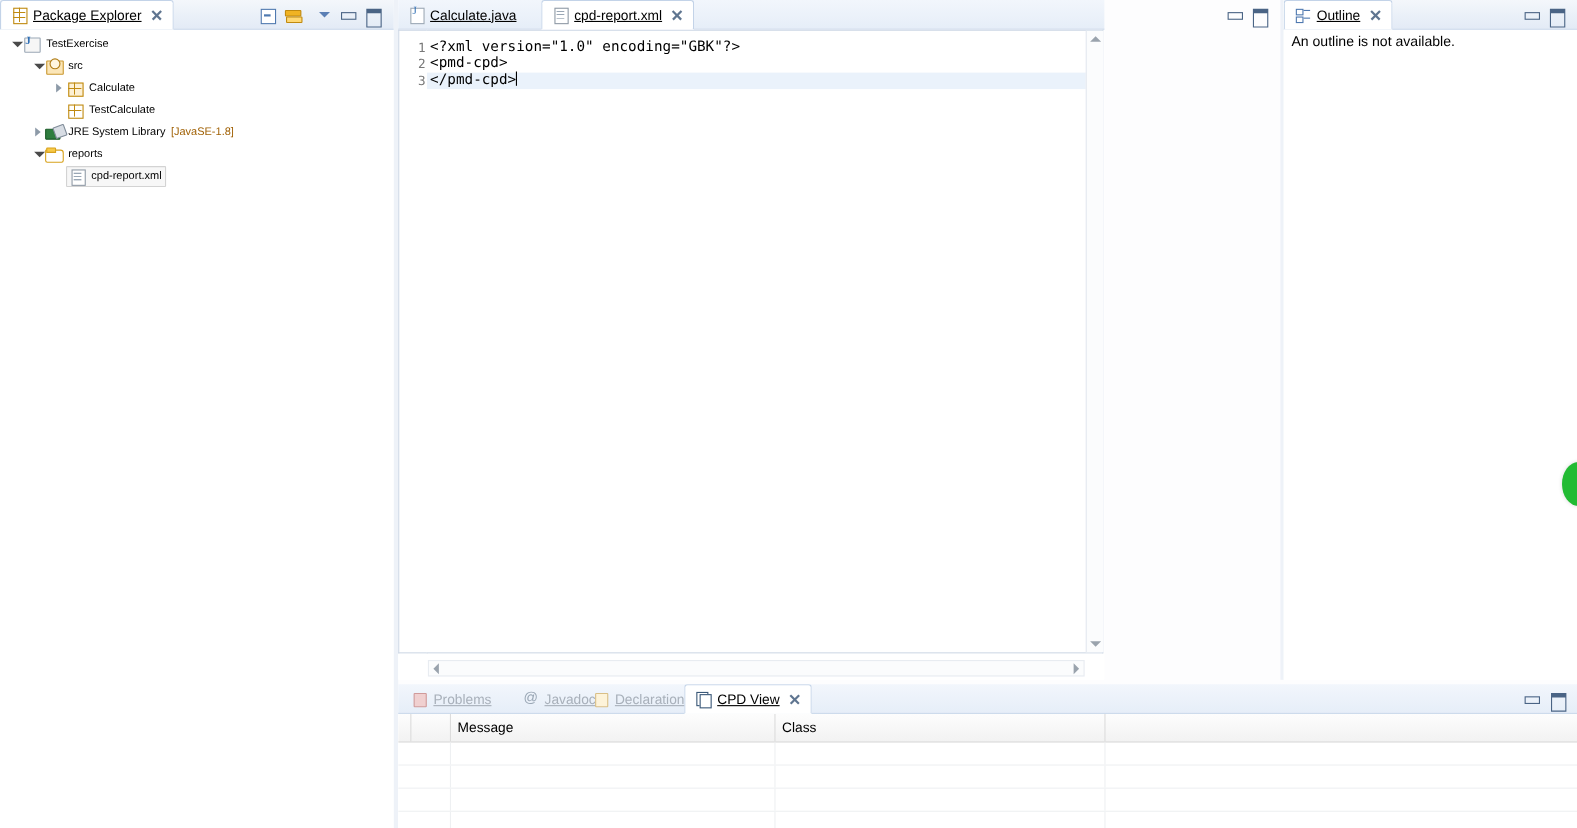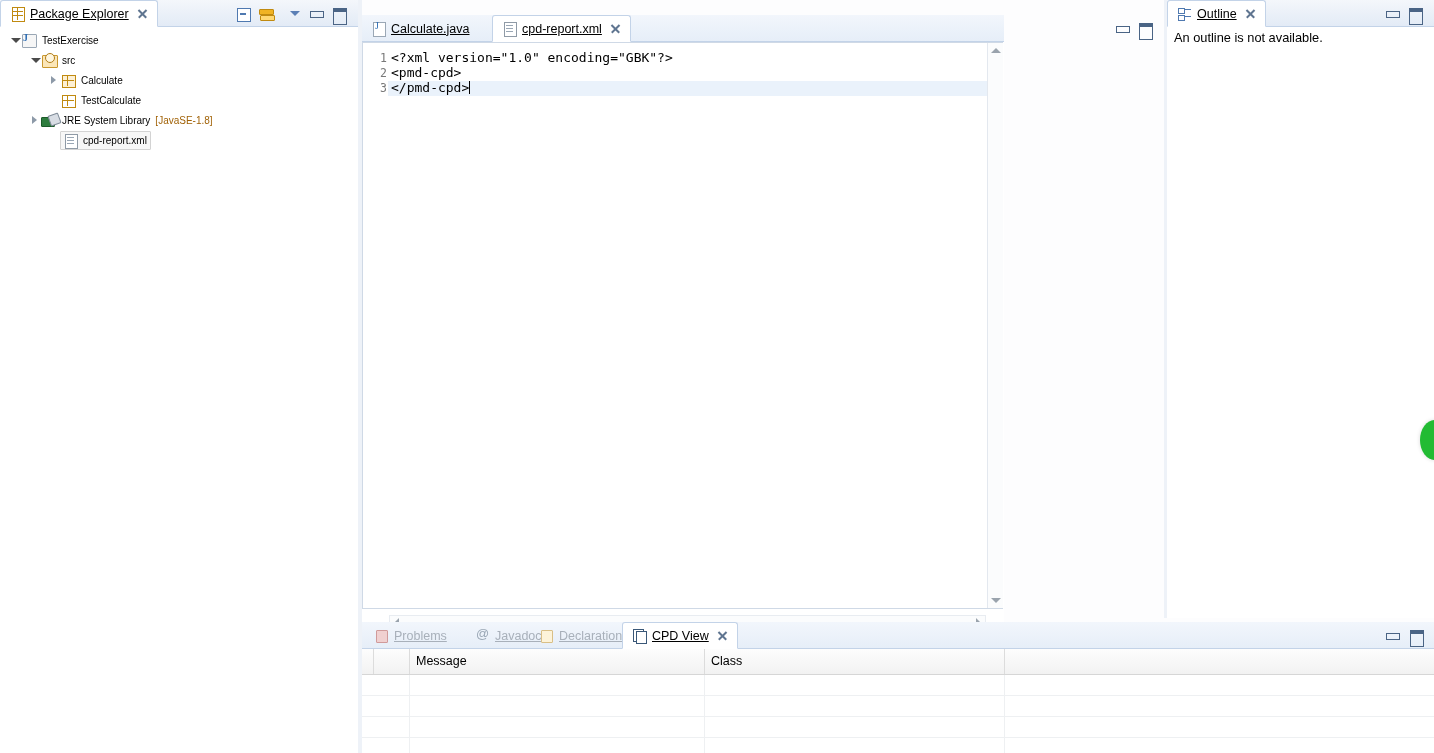--- a/index.html
+++ b/index.html
@@ -139,21 +139,21 @@
      background:#ffffff; border:1.3px solid #d8a21c; border-radius:1px 3px 2px 2px; }
   .ico-folder::after { content:""; position:absolute; left:1px; top:2px; width:7px; height:3px;
      background:#f5c council; background:#f7c948; border:1px solid #d8a21c; border-radius:1px 1px 0 0; }
   .ico-xml::before { content:""; position:absolute; left:3px; top:2px; width:11px; height:13px;
      background:#ffffff; border:1px solid #8f9aa6; }
   .ico-xml::after { content:""; position:absolute; left:5px; top:5px; width:7px; height:7px;
      background:
        linear-gradient(to bottom, #9aa7b5 0 1px, transparent 1px 3px, #9aa7b5 3px 4px, transparent 4px 6px, #9aa7b5 6px 7px); }
 
   
-  #editor-area { left: 362px; top: 15px; width: 642px; height: 618px; }
+  #editor-area { left: 362px; top: 0; width: 642px; height: 618px; }
   #editor-area .tabbar { background: linear-gradient(to bottom,#f2f6fc 0%, #e6eef8 100%); }
   .etab-java { left: 0; }
   .etab-xml  { left: 130px; }
   .editor-body {
     position: absolute; left: 26px; top: 27px; right: 1px; bottom: 24px;
     background: #ffffff; border: 1px solid #cfd9e6; border-left: none;
     overflow: hidden;
   }
   .gutter {
     position: absolute; left: 0; top: 27px; bottom: 24px; width: 27px;
@@ -294,20 +294,25 @@
         <span class="label">TestCalculate</span>
       </div>
 
       <div class="row" style="padding-left:28px;">
         <span class="arrow right"></span>
         <span class="ti ico-jre"></span>
         <span class="label">JRE System Library</span>
         <span class="label dim" style="margin-left:5px;">[JavaSE-1.8]</span>
       </div>
 
+      <div class="row" style="padding-left:28px;">
+        <span class="arrow down"></span>
+        <span class="ti ico-folder"></span>
+        <span class="label">reports</span>
+      </div>
 
       <div class="row" style="padding-left:60px;">
         <span class="sel-box" style="display:flex;align-items:center;height:19px;">
           <span class="ti ico-xml"></span>
           <span class="label">cpd-report.xml</span>
         </span>
       </div>
     </div>
   </div>
 

